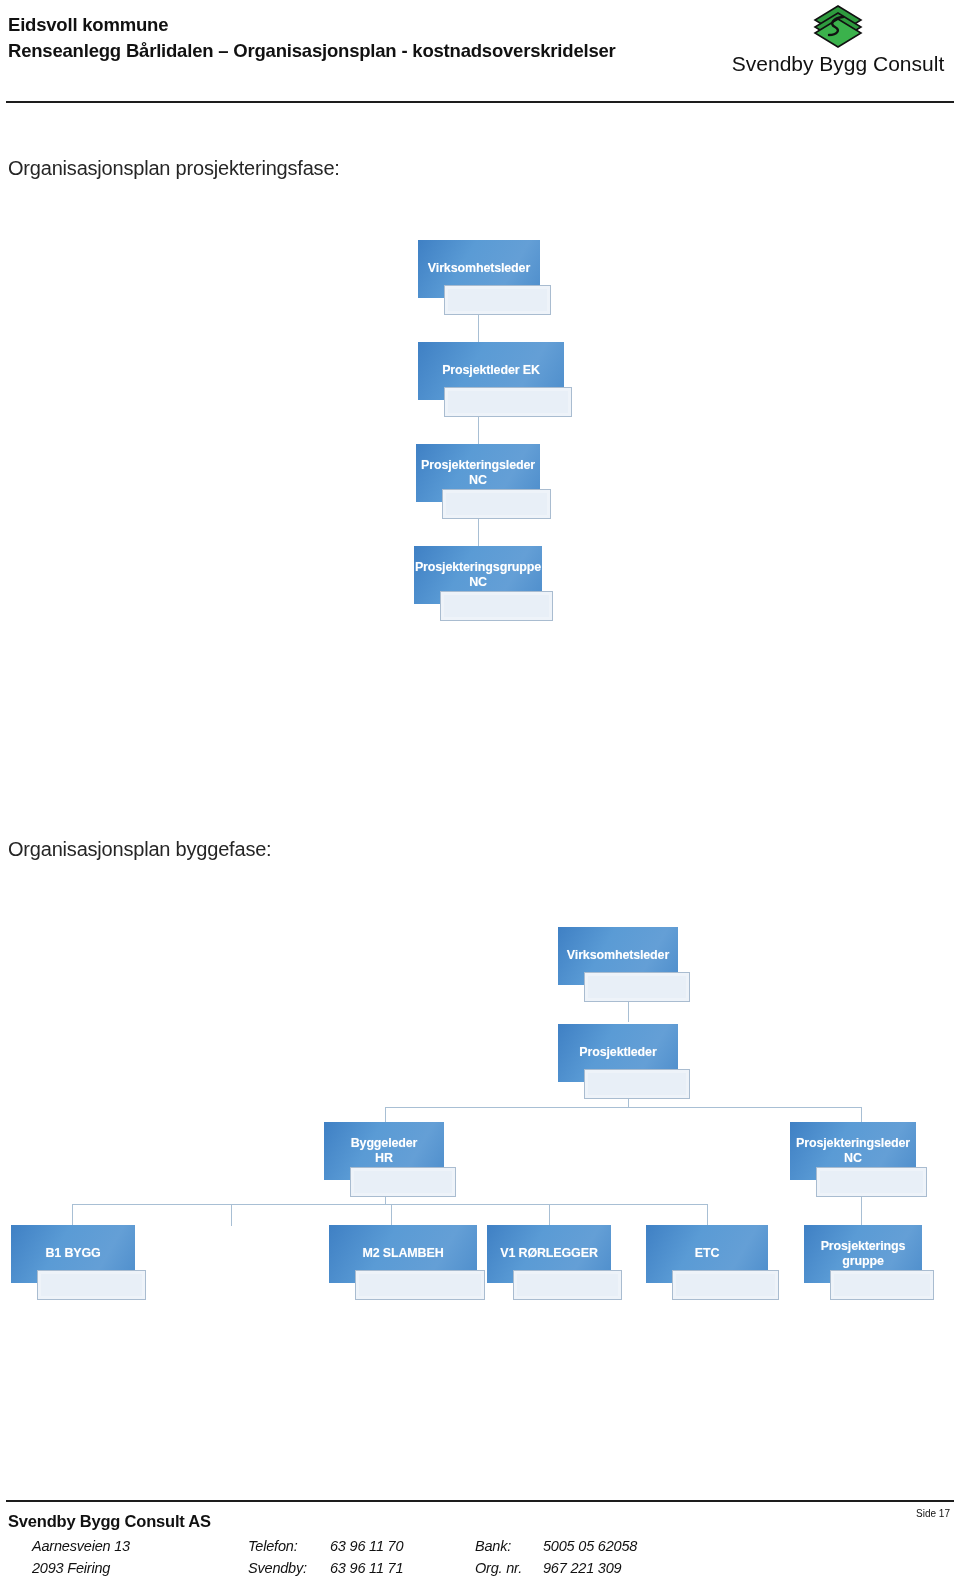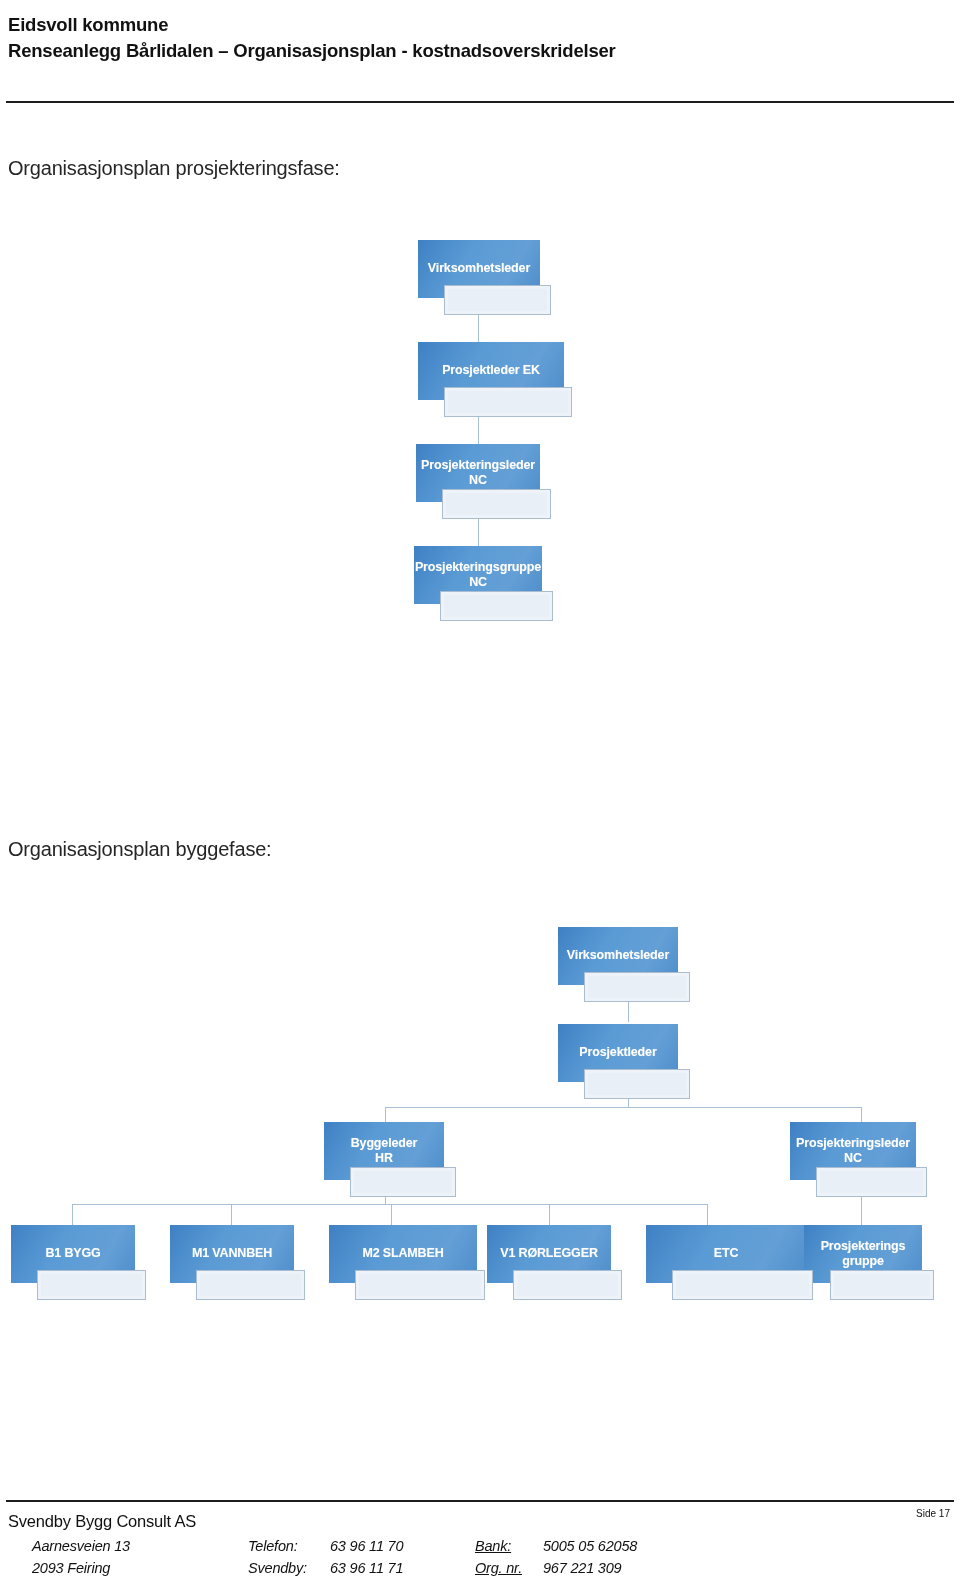--- a/index.html
+++ b/index.html
@@ -166,21 +166,21 @@
     top: 0;
     width: 948px;
     height: 0;
     border-top: 2.2px solid #1d1d1d;
   }
   #footer-company {
     position: absolute;
     left: 8px;
     top: 12px;
     font-size: 16.5px;
-    font-weight: 400;
+    font-weight: 700;
     color: #111111;
     white-space: nowrap;
     letter-spacing: -0.2px;
   }
   #footer-page {
     position: absolute;
     right: 10px;
     top: 8px;
     font-size: 10px;
     font-weight: 400;
@@ -201,33 +201,42 @@
     font-size: 14.5px;
     font-style: italic;
     font-weight: 400;
     color: #111111;
     white-space: nowrap;
     letter-spacing: -0.2px;
   }
   .fc-addr  { left: 8px; margin-left: 24px; }
   .fc-tel-l { left: 248px; }
   .fc-tel-v { left: 330px; }
-  .fc-bnk-l { left: 475px; text-decoration: underline; }
+  .fc-bnk-l { left: 475px; }
   .fc-bnk-v { left: 543px; }
 </style>
 </head>
 <body>
 
 <div id="page-header">
 
   <div id="header-text-block">
     <div class="hdr-line">Eidsvoll kommune</div>
     <div class="hdr-line">Renseanlegg Bårlidalen – Organisasjonsplan - kostnadsoverskridelser</div>
   </div>
 
+  <div id="logo-block">
+    <svg id="logo-mark" viewBox="0 0 54 46">
+      <polygon points="27,2 50,16 27,30 4,16" fill="#2E9B3E" stroke="#111" stroke-width="1.6"></polygon>
+      <polygon points="27,9 50,23 27,37 4,23" fill="#2E9B3E" stroke="#111" stroke-width="1.6"></polygon>
+      <polygon points="27,15 50,29 27,43 4,29" fill="#3BB24C" stroke="#111" stroke-width="1.6"></polygon>
+      <path d="M32 13 C22 14, 18 20, 24 23 C30 26, 26 31, 18 31" fill="none" stroke="#111" stroke-width="2.4" stroke-linecap="round"></path>
+    </svg>
+    <div id="logo-wordmark">Svendby Bygg Consult</div>
+  </div>
 
   <div id="header-rule"></div>
 </div>
 
 <div class="section-heading" id="heading-prosjektering">Organisasjonsplan prosjekteringsfase:</div>
 
 <div class="chart" id="chart-prosjekteringsfase">
 
   <div class="conn conn-v" style="left:478px; top:88px; height:47px;"></div>
   <div class="conn conn-v" style="left:478px; top:190px; height:47px;"></div>
@@ -315,42 +324,36 @@
     <div class="node-band"></div>
   </div>
 
   <div class="node" style="left:11px; top:345px; width:124px; height:58px;">
     <div class="node-plate">
       <span class="node-label">B1 BYGG</span>
     </div>
     <div class="node-band"></div>
   </div>
 
-  <div class="node" style="left:170px; top:345px; width:124px; height:58px;">
-    <div class="node-plate">
-      <span class="node-label">M1 VANNBEH</span>
-    </div>
-    <div class="node-band"></div>
-  </div>
 
   <div class="node" style="left:329px; top:345px; width:148px; height:58px;">
     <div class="node-plate">
       <span class="node-label">M2 SLAMBEH</span>
     </div>
     <div class="node-band"></div>
   </div>
 
   <div class="node" style="left:487px; top:345px; width:124px; height:58px;">
     <div class="node-plate">
       <span class="node-label">V1 RØRLEGGER</span>
     </div>
     <div class="node-band"></div>
   </div>
 
-  <div class="node" style="left:646px; top:345px; width:122px; height:58px;padding-left:38px;">
+  <div class="node" style="left:646px; top:345px; width:122px; height:58px;">
     <div class="node-plate">
       <span class="node-label">ETC</span>
     </div>
     <div class="node-band"></div>
   </div>
 
   <div class="node" style="left:804px; top:345px; width:118px; height:58px;">
     <div class="node-plate">
       <span class="node-label">Prosjekterings
 gruppe</span>

